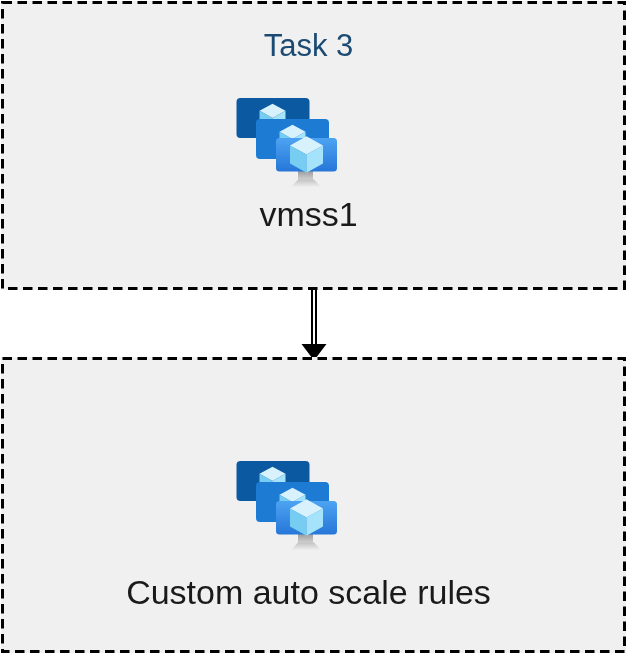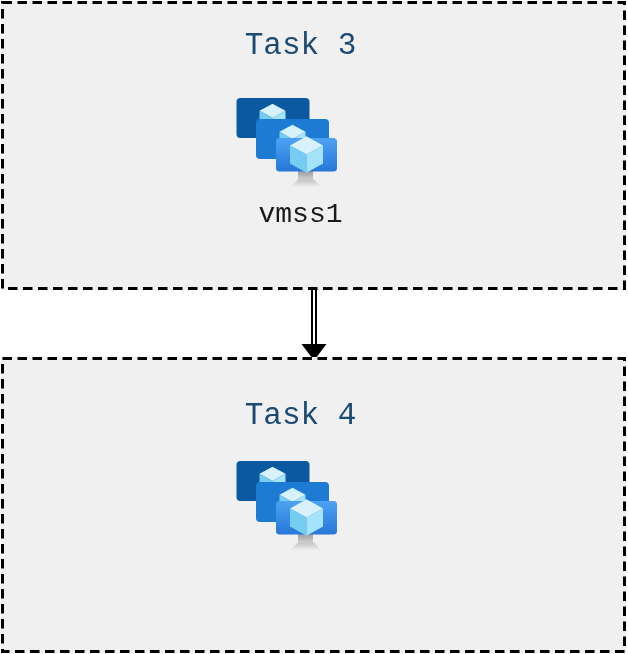--- a/index.html
+++ b/index.html
@@ -31,37 +31,36 @@
   }
   .border-rect {
     fill: none;
     stroke: var(--box_border, #000);
     stroke-width: 3;
     stroke-dasharray: 9.5 5.5;
   }
   
   .content-line {
     position: absolute;
-    left: 8px;
+    left: 16px;
     width: 583px;
     text-align: center;
     white-space: nowrap;
-    font-family: Liberation Mono, monospace;
   }
   .task-title {
     font-size: 31px;
     line-height: 42px;
     font-weight: 400;
     color: var(--title_color, #1b4a73);
     margin: 0;
   }
   .box1 .task-title { top: 24px; }
   .box2 .task-title { top: 38px; }
   .body-text {
-    font-size: 28px;
+    font-size: 34px;
     line-height: 39px;
     font-weight: 400;
     color: var(--body_color, #1a1a1a);
   }
   .box1 .body-block { top: 194px; }
   .box2 .body-block { top: 216px; }
   .vmss-icon {
     position: absolute;
     left: 235px;
     width: 101px;
@@ -134,22 +133,24 @@
     </svg>
   </section>
 
   <svg class="connector-svg" viewBox="0 0 30 72">
     <rect class="stroke-part" x="12" y="0" width="2" height="58"></rect>
     <rect class="stroke-part" x="16" y="0" width="2" height="58"></rect>
     <polygon class="stroke-part" points="15,71.5 2.5,55 27.5,55"></polygon>
   </svg>
 
   <section class="task-box box2">
-    <h2 class="content-line task-title">Task 4</h2>
     <svg class="vmss-icon" viewBox="0 0 101 90">
       <use href="#vmss-group"></use>
     </svg>
+    <div class="content-line body-block body-text">
+      <div>Custom auto scale rules</div>
+    </div>
     <svg class="border-svg" viewBox="0 0 625 296" preserveAspectRatio="none">
       <rect class="border-rect" x="1.5" y="1.5" width="622" height="293"></rect>
     </svg>
   </section>
 
 </div>
 
 </body></html>

